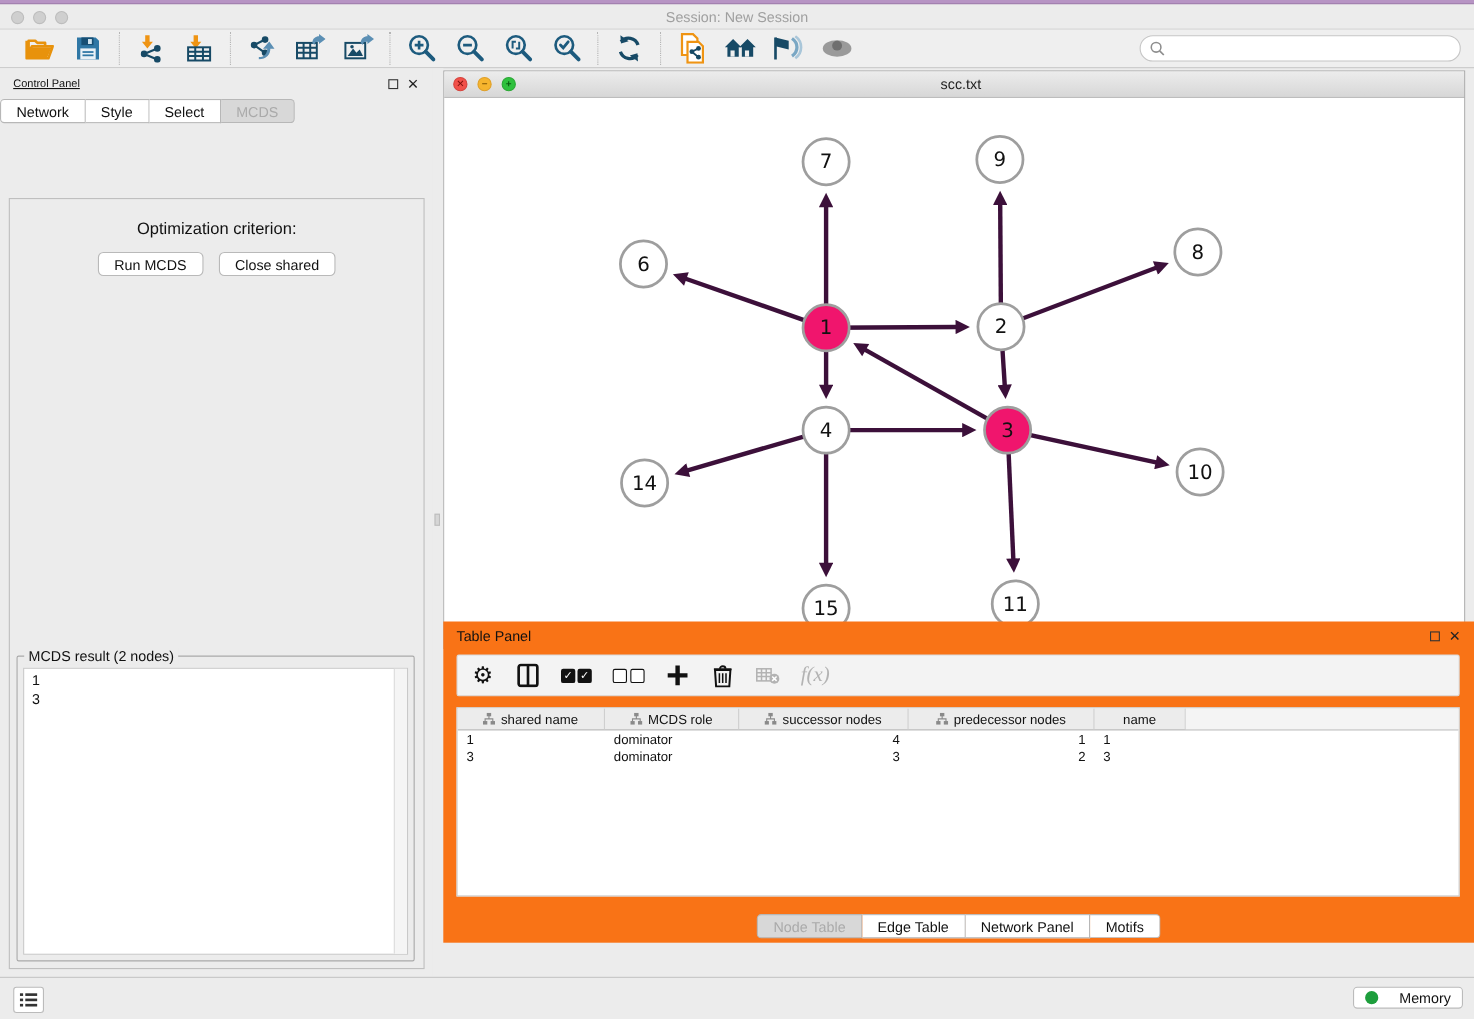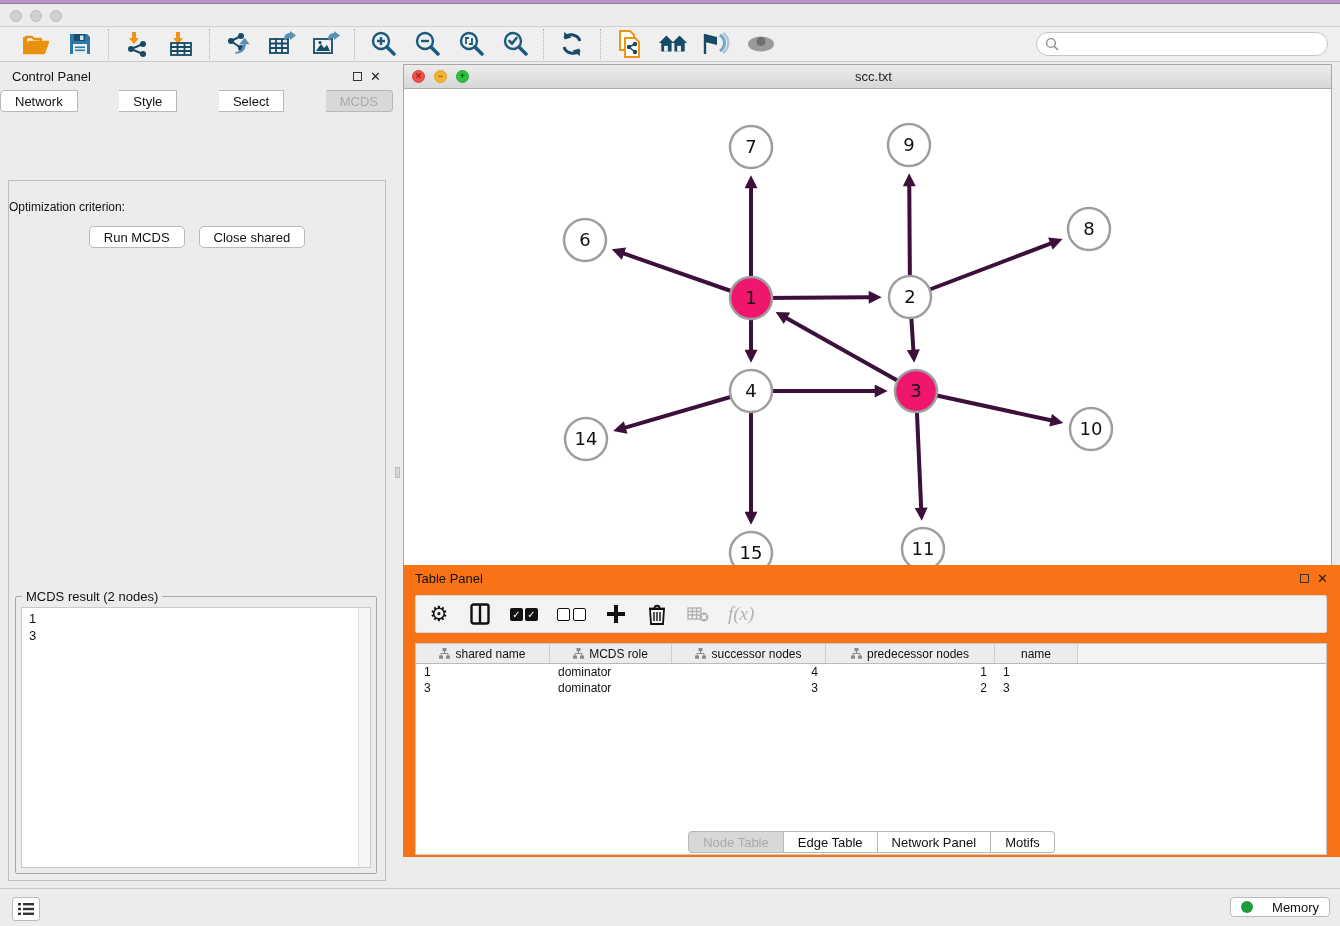--- a/index.html
+++ b/index.html
@@ -19,31 +19,31 @@
   .tb-sep { width:1px; height:30px; border-left:1px dotted #b5b5b5; }
   .tb-btn { width:30px; height:30px; display:flex; align-items:center; justify-content:center; }
   .tb-btn svg { display:block; }
   .search-wrap { position:absolute; right:12px; top:5px; }
   .search-box { width:292px; height:24px; border:1px solid #c6c6c6; border-radius:12px; background:#fff; display:flex; align-items:center; padding-left:8px; }
   .search-box input { border:none; outline:none; flex:1; font-size:13px; background:transparent; font-family:inherit; }
 
   
   .control-panel { position:absolute; left:0; top:62px; width:393px; height:826px; background:#ececec; }
   .cp-header { height:28px; display:flex; align-items:center; padding:0 12px; }
-  .cp-title { font-size:13px; color:#111; }
+  .cp-title { font-size:10px; color:#111;text-decoration:underline; }
   .panel-ctrls { margin-left:auto; display:flex; gap:8px; align-items:center; }
   .panel-ctrls .float-ico { width:9px; height:9px; border:1.5px solid #333; display:block; }
   .panel-ctrls .close-ico { font-size:13px; font-weight:bold; color:#222; line-height:1; }
-  .seg-tabs { display:flex; justify-content:space-between; position:relative; z-index:2; }
+  .seg-tabs { display:flex; justify-content:flex-start; position:relative; z-index:2; }
   .seg-tabs .seg { border:1px solid #b7b7b7; border-left:none; background:#fff; padding:3px 14px; font-size:13px; color:#111; height:22px; display:flex; align-items:center; }
   .seg-tabs .seg:first-child { border-left:1px solid #b7b7b7; border-radius:4px 0 0 4px; }
   .seg-tabs .seg:last-child { border-radius:0 4px 4px 0; }
   .seg-tabs .seg.selected { background:#d8d8d8; color:#aaaaaa; }
   .cp-content { position:absolute; left:8px; right:7px; top:118px; bottom:7px; border:1px solid #bfbfbf; background:#ececec; }
-  .opt-label { text-align:left; margin-top:19px; font-size:12px; }
+  .opt-label { text-align:center; margin-top:19px; font-size:15px; }
   .dropdown { margin:8px auto 0 auto; width:310px; height:23px; background:#fff; border:1px solid #b9b9b9; border-radius:5px; display:flex; align-items:center; padding:0 6px 0 10px; font-size:13px; }
   .dd-arrows { margin-left:auto; display:flex; flex-direction:column; align-items:center; line-height:5px; color:#555; font-size:8px; }
   .btn-row { display:flex; justify-content:center; gap:14px; margin-top:12px; }
   .mac-btn { background:#fff; border:1px solid #b9b9b9; border-radius:5px; height:22px; padding:0 14px; font-size:13px; font-family:inherit; color:#111; display:flex; align-items:center; }
   .groupbox { position:absolute; left:6px; right:8px; bottom:6px; top:382px; border:1px solid #a9a9a9; border-radius:2px;margin-top:33px; }
   .groupbox-label { position:absolute; top:-8px; left:6px; background:#ececec; padding:0 4px; font-size:13px; }
   .result-area { position:absolute; left:5px; right:5px; top:10px; bottom:5px; background:#fff; border:1px solid #c9c9c9; display:flex; }
   .result-text { flex:1; padding:2px 0 0 7px; font-size:13px; line-height:17px; white-space:pre-line; }
   .result-scrollbar { width:12px; background:#f5f5f5; border-left:1px solid #ddd; }
 
@@ -67,21 +67,21 @@
   
   .table-panel { position:absolute; left:403px; top:565px; width:937px; height:292px; background:#f97316; }
   .tp-header { height:26px; display:flex; align-items:center; padding:0 12px; }
   .tp-toolbar { position:absolute; left:12px; right:13px; top:30px; height:38px; background:#f3f3f3; border:1px solid #d9d9d9; border-radius:2px; display:flex; align-items:center; gap:19px; padding-left:12px; }
   .tp-toolbar .ticon { display:flex; align-items:center; justify-content:center; min-width:22px; height:24px; }
   .gear-glyph { font-size:21px; color:#111; }
   .fx-glyph { font-family:"Liberation Serif","DejaVu Serif",serif; font-style:italic; font-size:19px; color:#b3b3b3; }
   .chk { width:13px; height:13px; border-radius:2px; display:inline-flex; align-items:center; justify-content:center; }
   .chk.on { background:#111; color:#fff; font-size:10px; }
   .chk.off { background:#fff; border:1.5px solid #111; }
-  .tbl { position:absolute; left:12px; right:13px; top:78px; height:212px; background:#fff; border:1px solid #c9c9c9; overflow:hidden; }
+  .tbl { position:absolute; left:12px; right:13px; top:78px; height:172px; background:#fff; border:1px solid #c9c9c9; overflow:hidden; }
   .tbl-head { display:flex; height:20px; background:#ececec; border-bottom:1px solid #b9b9b9; }
   .tbl-head .hcell { display:flex; align-items:center; justify-content:center; gap:5px; font-size:12px; color:#111; border-right:1px solid #cfcfcf; }
   .tbl-head .hfill { flex:1; background:#f4f4f4; }
   .tbl-row { display:flex; height:16px; align-items:center; font-size:12px; }
   .tbl-row .cell { padding:0 8px; overflow:hidden; white-space:nowrap; }
   .tabs-bottom { position:absolute; left:0; right:0; bottom:4px; display:flex; justify-content:center; }
 
   
   .statusbar { position:absolute; left:0; top:888px; width:1340px; height:38px; background:#ececec; border-top:1px solid #c6c6c6; }
   .list-btn { position:absolute; left:12px; top:8px; width:28px; height:24px; background:#fff; border:1px solid #bbb; border-radius:3px; display:flex; align-items:center; justify-content:center; }
@@ -91,20 +91,21 @@
 </head>
 <body>
 
 <div class="purple-strip"></div>
 <div class="titlebar">
   <div class="traffic-inactive">
     <span></span>
     <span></span>
     <span></span>
   </div>
+  <div class="app-title">Session: New Session</div>
 </div>
 
 <div class="toolbar">
   <div class="tb-group">
     <div class="tb-btn">
       <svg width="26" height="22" viewBox="0 0 26 22">
           <path d="M1 4 L1 20 L21 20 L25 9 L6 9 L3 16 L3 4 L9 4 L11 6 L18 6 L18 8" fill="none" stroke="#e8920c" stroke-width="2.4" stroke-linejoin="round"></path>
           <path d="M4 10 L24 10 L20 19 L1 19 Z" fill="#e8920c"></path>
         </svg>
     </div>

